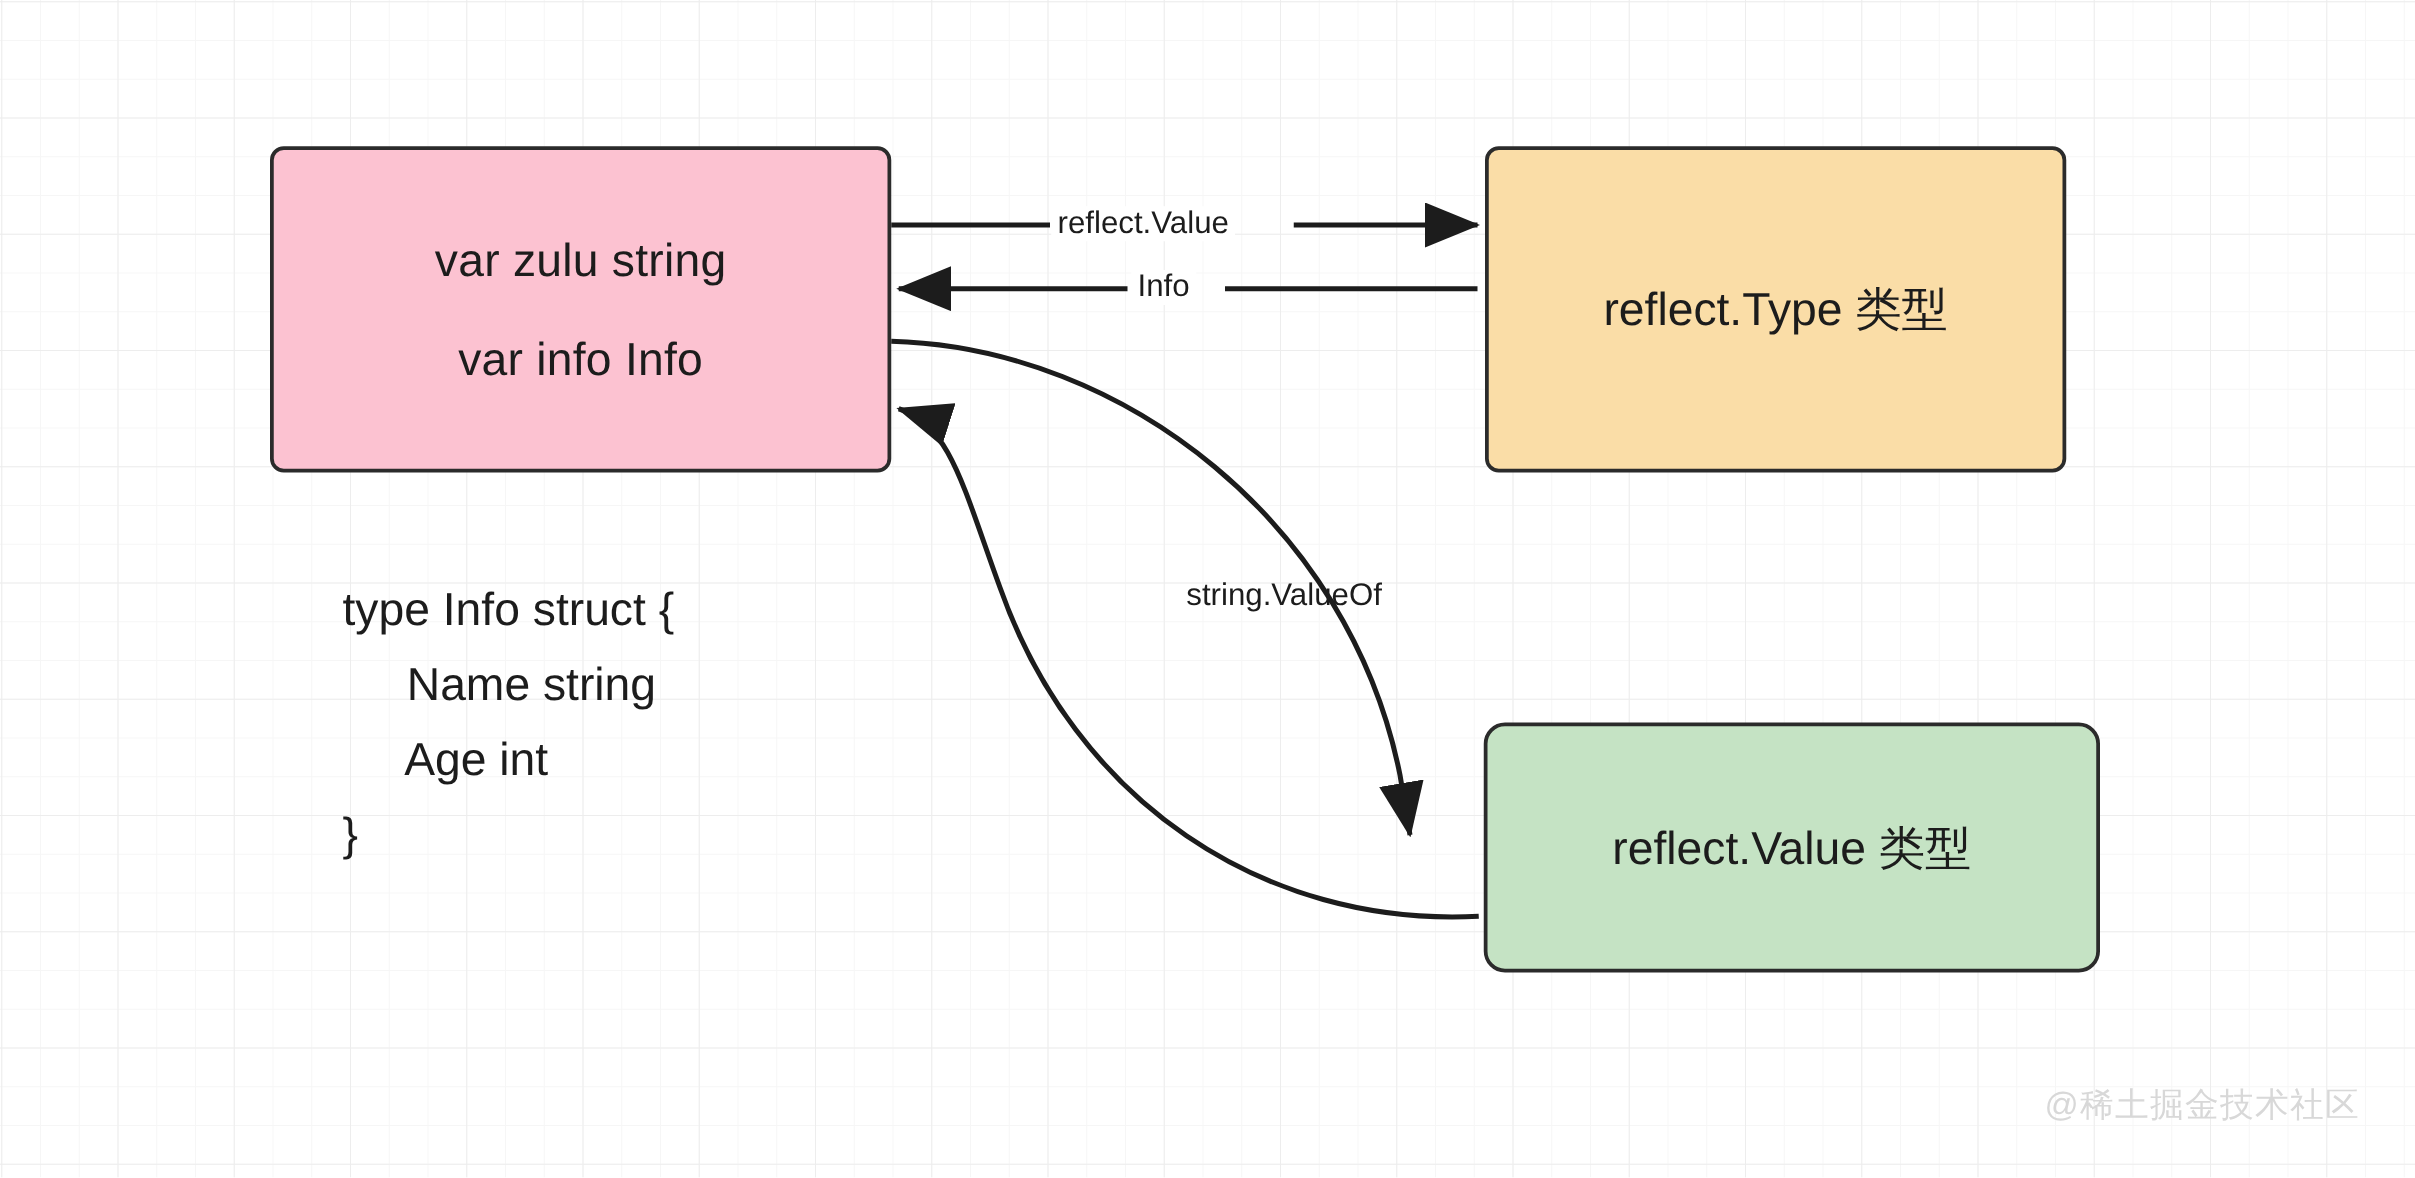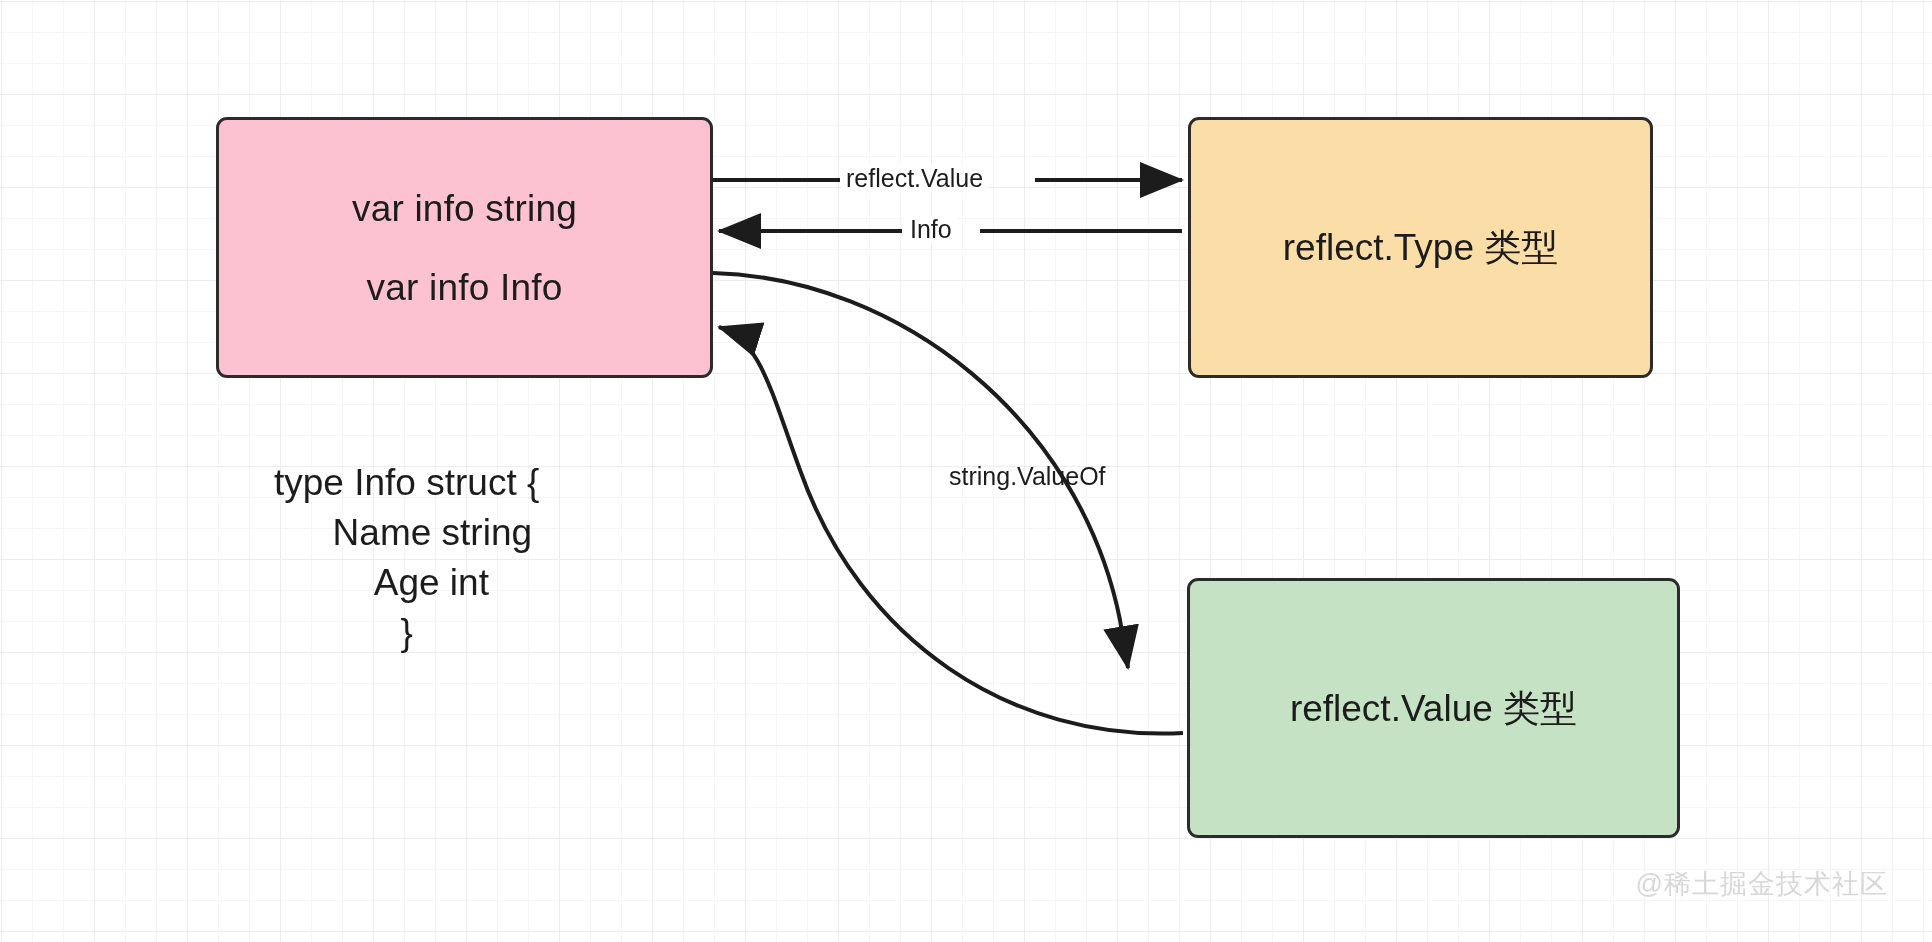--- a/index.html
+++ b/index.html
@@ -58,38 +58,38 @@
     top: 117px;
     width: 465px;
     height: 261px;
     background: #fadda7;
   }
 
   #node-reflect-value {
     left: 1187px;
     top: 578px;
     width: 493px;
-    height: 260px;
+    height: 200px;
     background: #c5e3c4;
+    border-radius: 17px;
   }
   #node-reflect-type .line,
   #node-reflect-value .line {
     font-size: 37px;
     line-height: 1;
   }
 
   #code-block {
     position: absolute;
     left: 274px;
     top: 458px;
     font-size: 37px;
-    line-height: 50px;
+    line-height: 60px;
     color: #1c1c1c;
     white-space: pre;
-    text-align: center;
   }
 
   .edge-label {
     position: absolute;
     font-size: 25px;
     color: #1c1c1c;
     background: #ffffff;
     padding: 0 5px;
     white-space: nowrap;
     line-height: 1.1;
@@ -142,21 +142,21 @@
     <g>
       <path d="M 713,273 C 900,278 1080,420 1120,620 L 1128,668" fill="none" stroke="#1c1c1c" stroke-width="4" marker-end="url(#arrowhead)"></path>
     </g>
 
     <g>
       <path d="M 1183,733 C 1010,742 860,640 800,470 C 770,388 760,340 719,327" fill="none" stroke="#1c1c1c" stroke-width="4" marker-end="url(#arrowhead)"></path>
     </g>
   </svg>
 
   <div class="node" id="node-var-decl">
-    <div class="line">var info string</div>
+    <div class="line">var zulu string</div>
     <div class="line">var info Info</div>
   </div>
 
   <div class="node" id="node-reflect-type">
     <div class="line">reflect.Type 类型</div>
   </div>
 
   <div class="node" id="node-reflect-value">
     <div class="line">reflect.Value 类型</div>
   </div>

